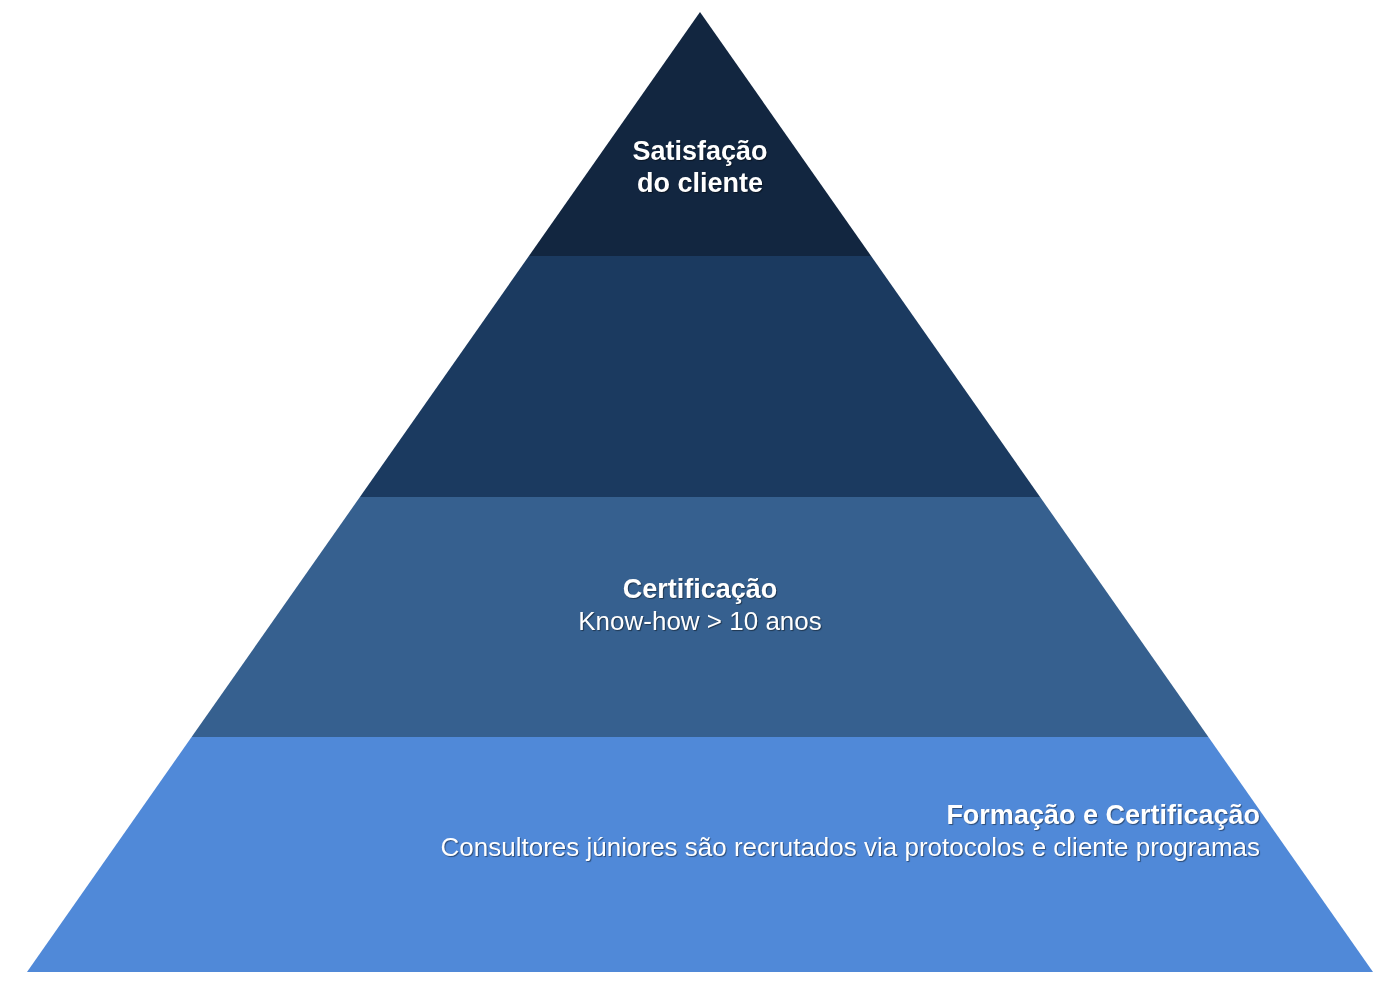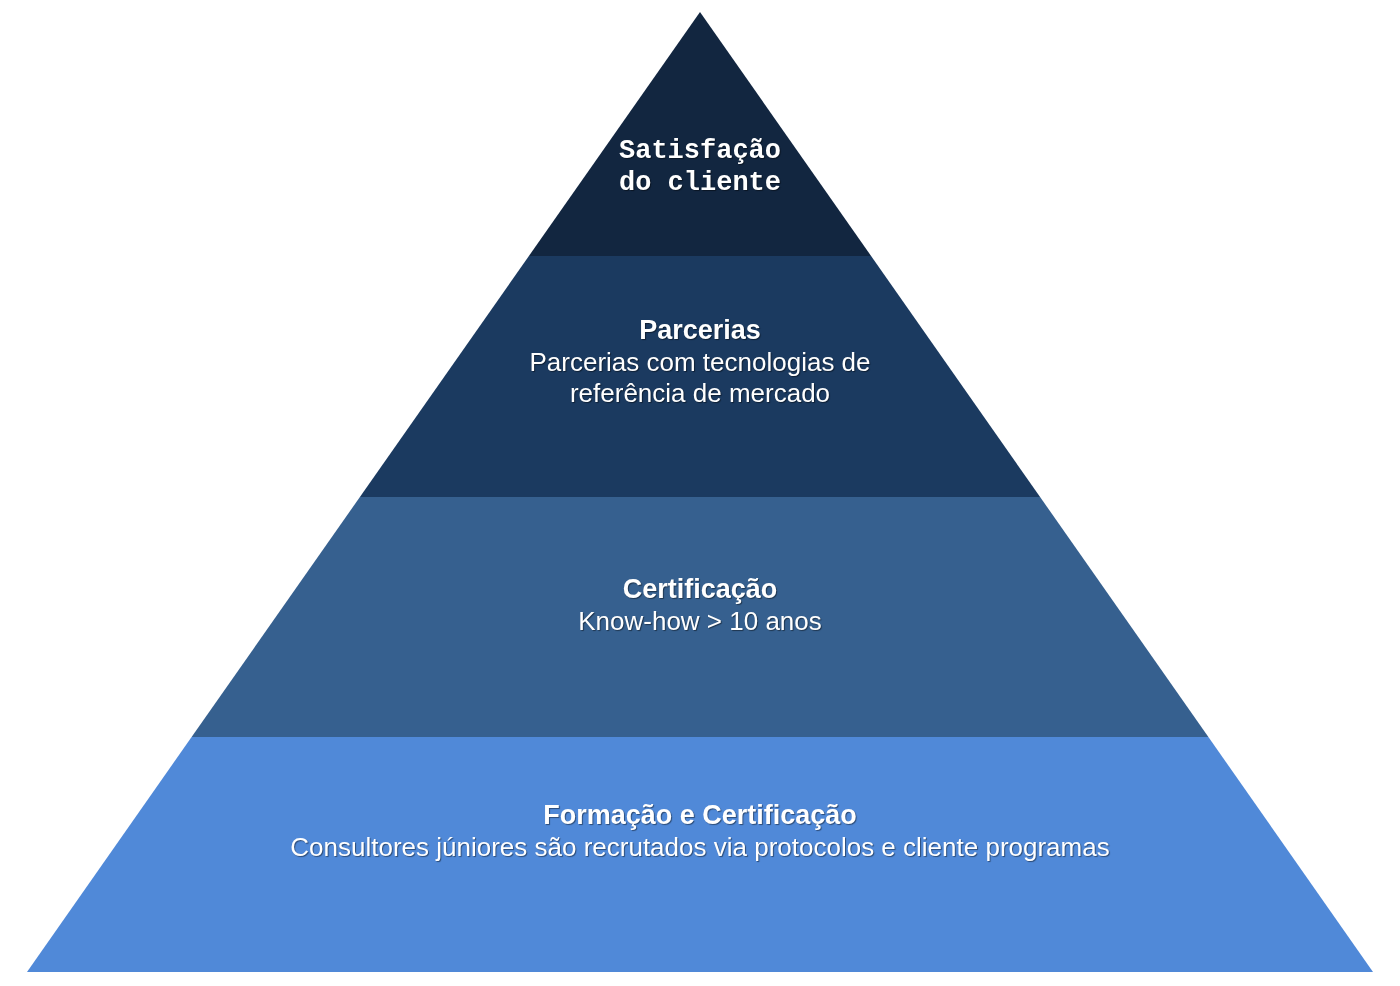--- a/index.html
+++ b/index.html
@@ -53,21 +53,21 @@
     display: block;
   }
 
   
   #tier-1-text {
     left: 480px;
     top: 136px;
     width: 440px;
     font-size: 27px;
   }
-  #tier-1-text .tier-title { font-size: 27px; font-family: Liberation Mono, monospace; }
+  #tier-1-text .tier-title { font-size: 27px; }
 
   
   #tier-2-text {
     left: 380px;
     top: 315px;
     width: 640px;
     font-size: 26px;
   }
   #tier-2-text .tier-title { font-size: 27px; }
   #tier-2-text .tier-desc  { font-size: 26px; }
@@ -81,20 +81,21 @@
   }
   #tier-3-text .tier-title { font-size: 27px; }
   #tier-3-text .tier-desc  { font-size: 26px; }
 
   
   #tier-4-text {
     left: 140px;
     top: 800px;
     width: 1120px;
     font-size: 26px;
+    text-align: right;
   }
   #tier-4-text .tier-title { font-size: 27px; }
   #tier-4-text .tier-desc  { font-size: 26px; }
 </style>
 </head>
 <body style="background: rgb(255, 255, 255);">
 
 <div id="pyramid-diagram">
 
   <svg id="pyramid-svg" viewBox="0 0 1400 986" xmlns="http://www.w3.org/2000/svg" aria-hidden="true">
@@ -106,25 +107,20 @@
     <polygon id="tier-3-shape" points="359.9,497 1040.1,497 1208.4,737 191.6,737" fill="#36608f"></polygon>
 
     <polygon id="tier-4-shape" points="191.6,737 1208.4,737 1373,972 27,972" fill="#5089d8"></polygon>
   </svg>
 
   <div class="tier-text" id="tier-1-text">
     <span class="tier-title">Satisfação</span>
     <span class="tier-title">do cliente</span>
   </div>
 
-  <div class="tier-text" id="tier-2-text">
-    <span class="tier-title">Parcerias</span>
-    <span class="tier-desc">Parcerias com tecnologias de</span>
-    <span class="tier-desc">referência de mercado</span>
-  </div>
 
   <div class="tier-text" id="tier-3-text">
     <span class="tier-title">Certificação</span>
     <span class="tier-desc">Know-how &gt; 10 anos</span>
   </div>
 
   <div class="tier-text" id="tier-4-text">
     <span class="tier-title">Formação e Certificação</span>
     <span class="tier-desc">Consultores júniores são recrutados via protocolos e cliente programas</span>
   </div>

